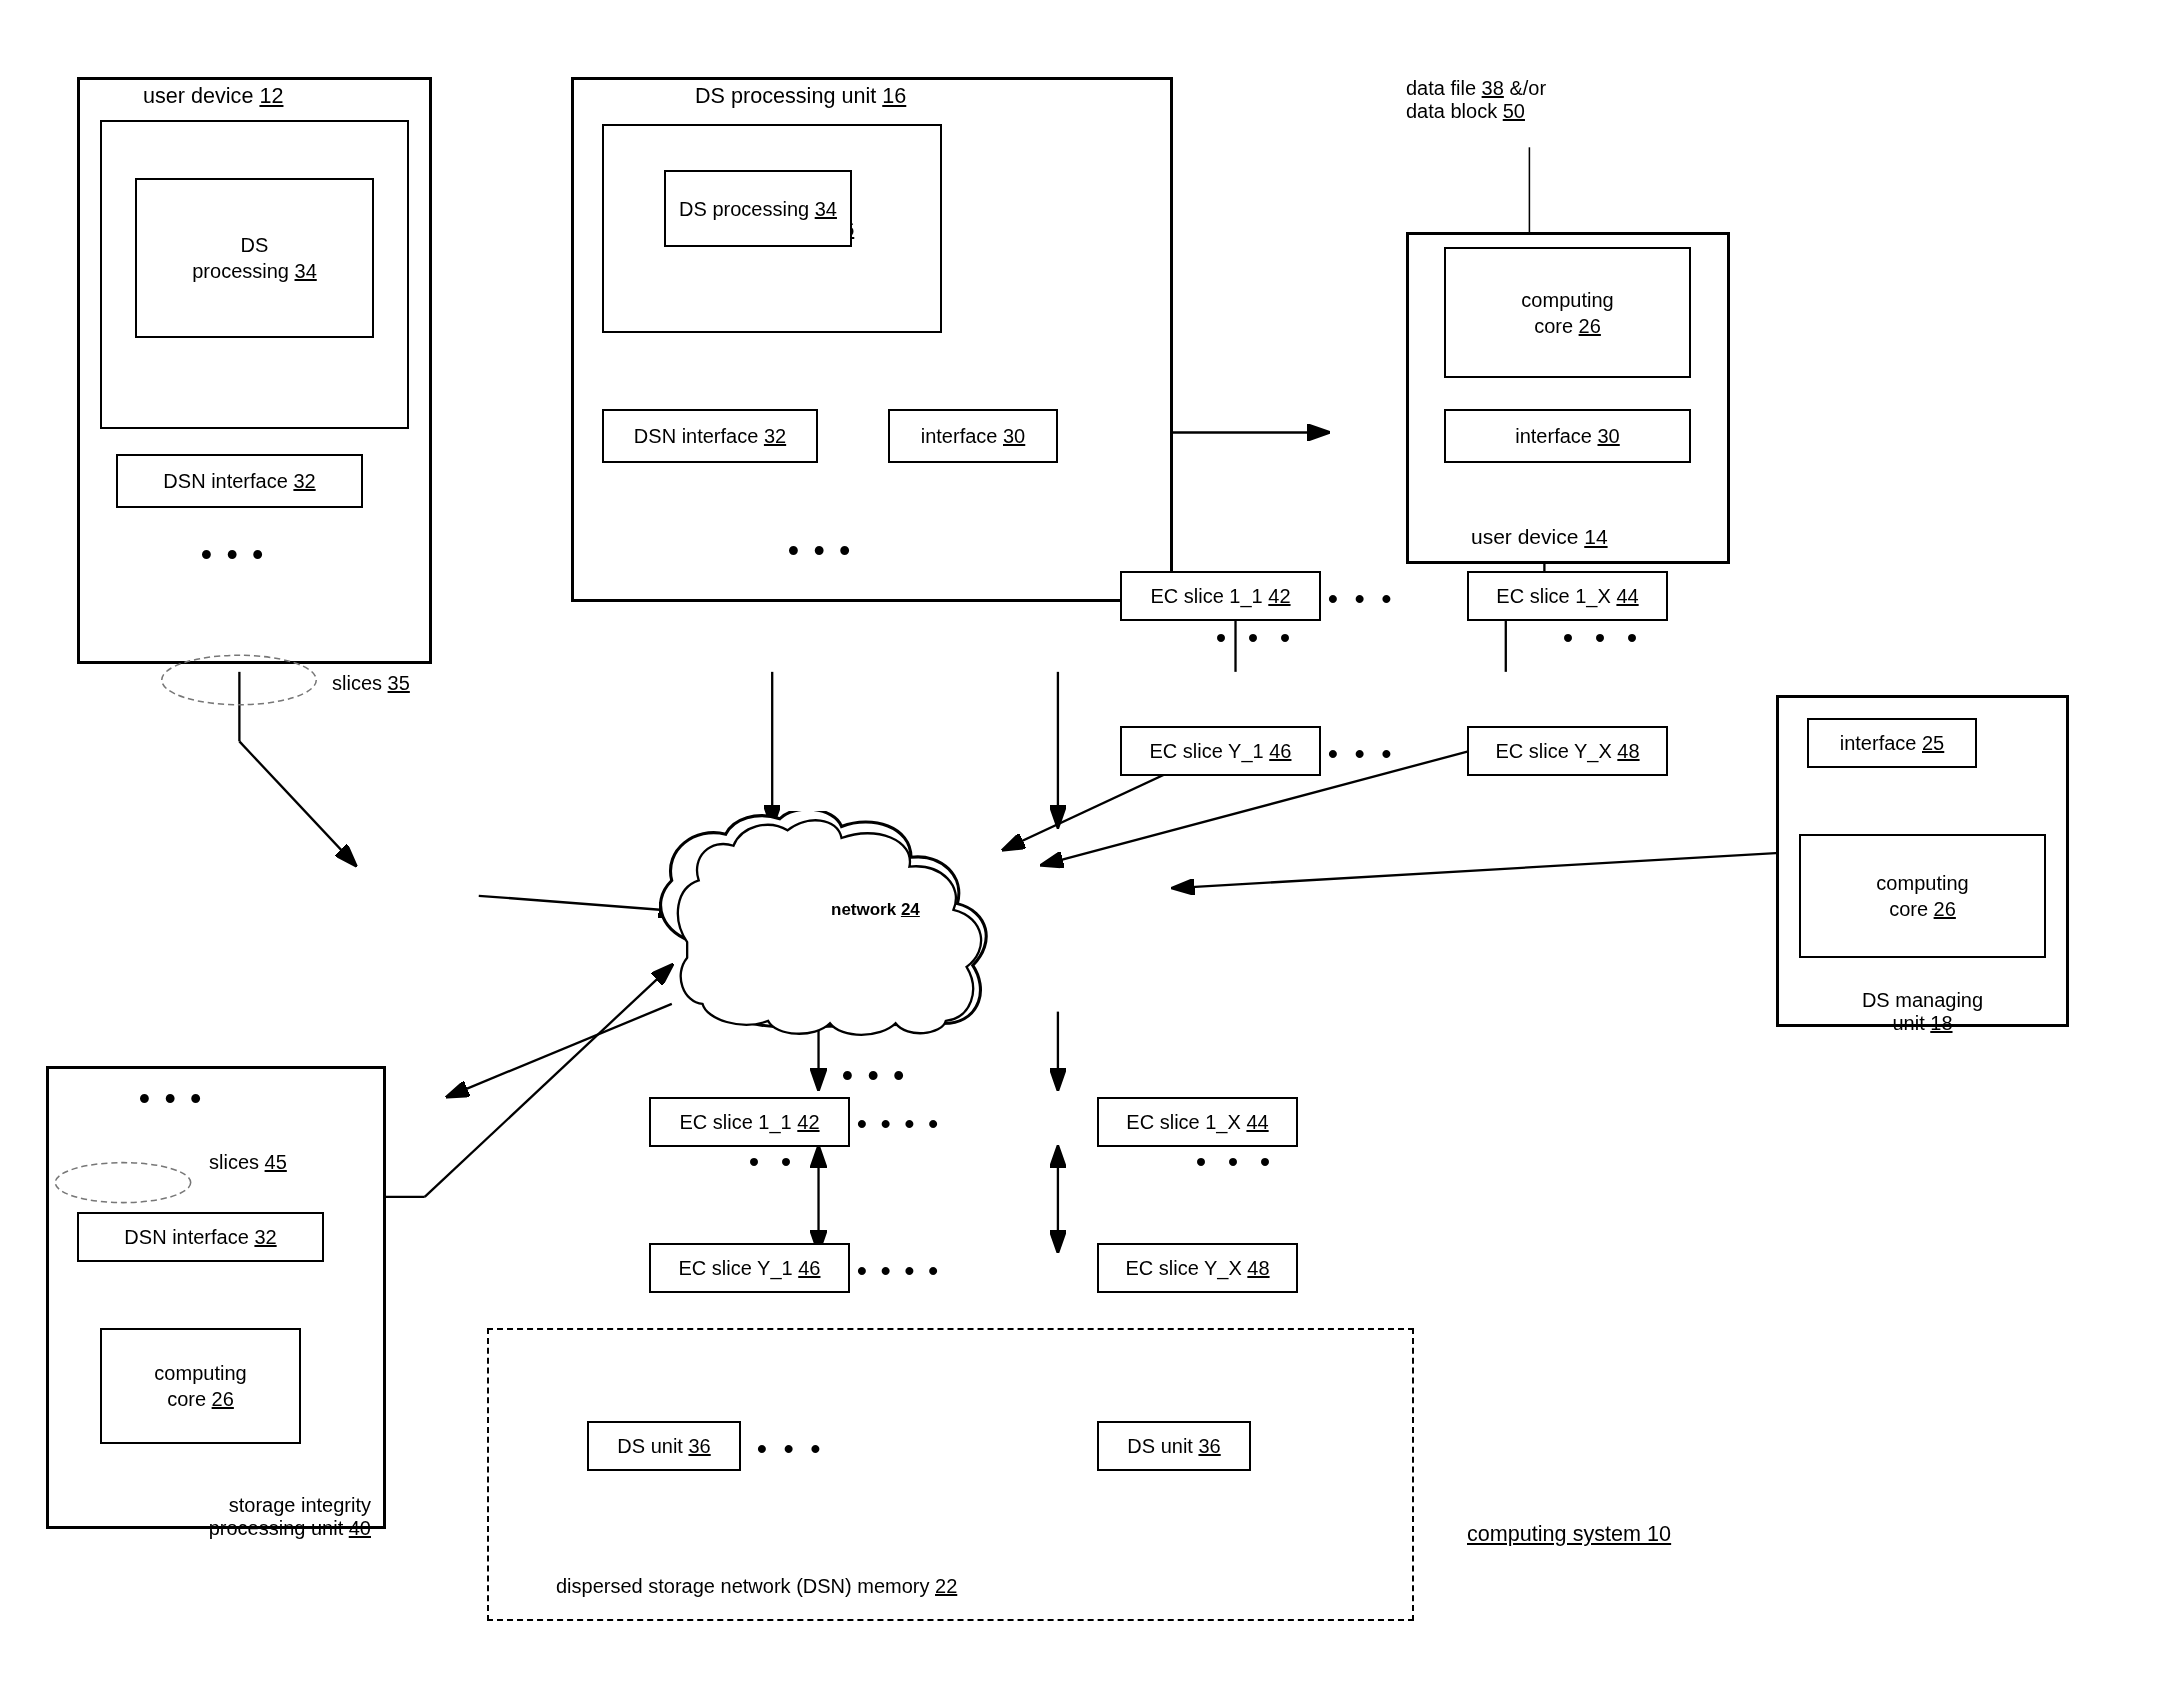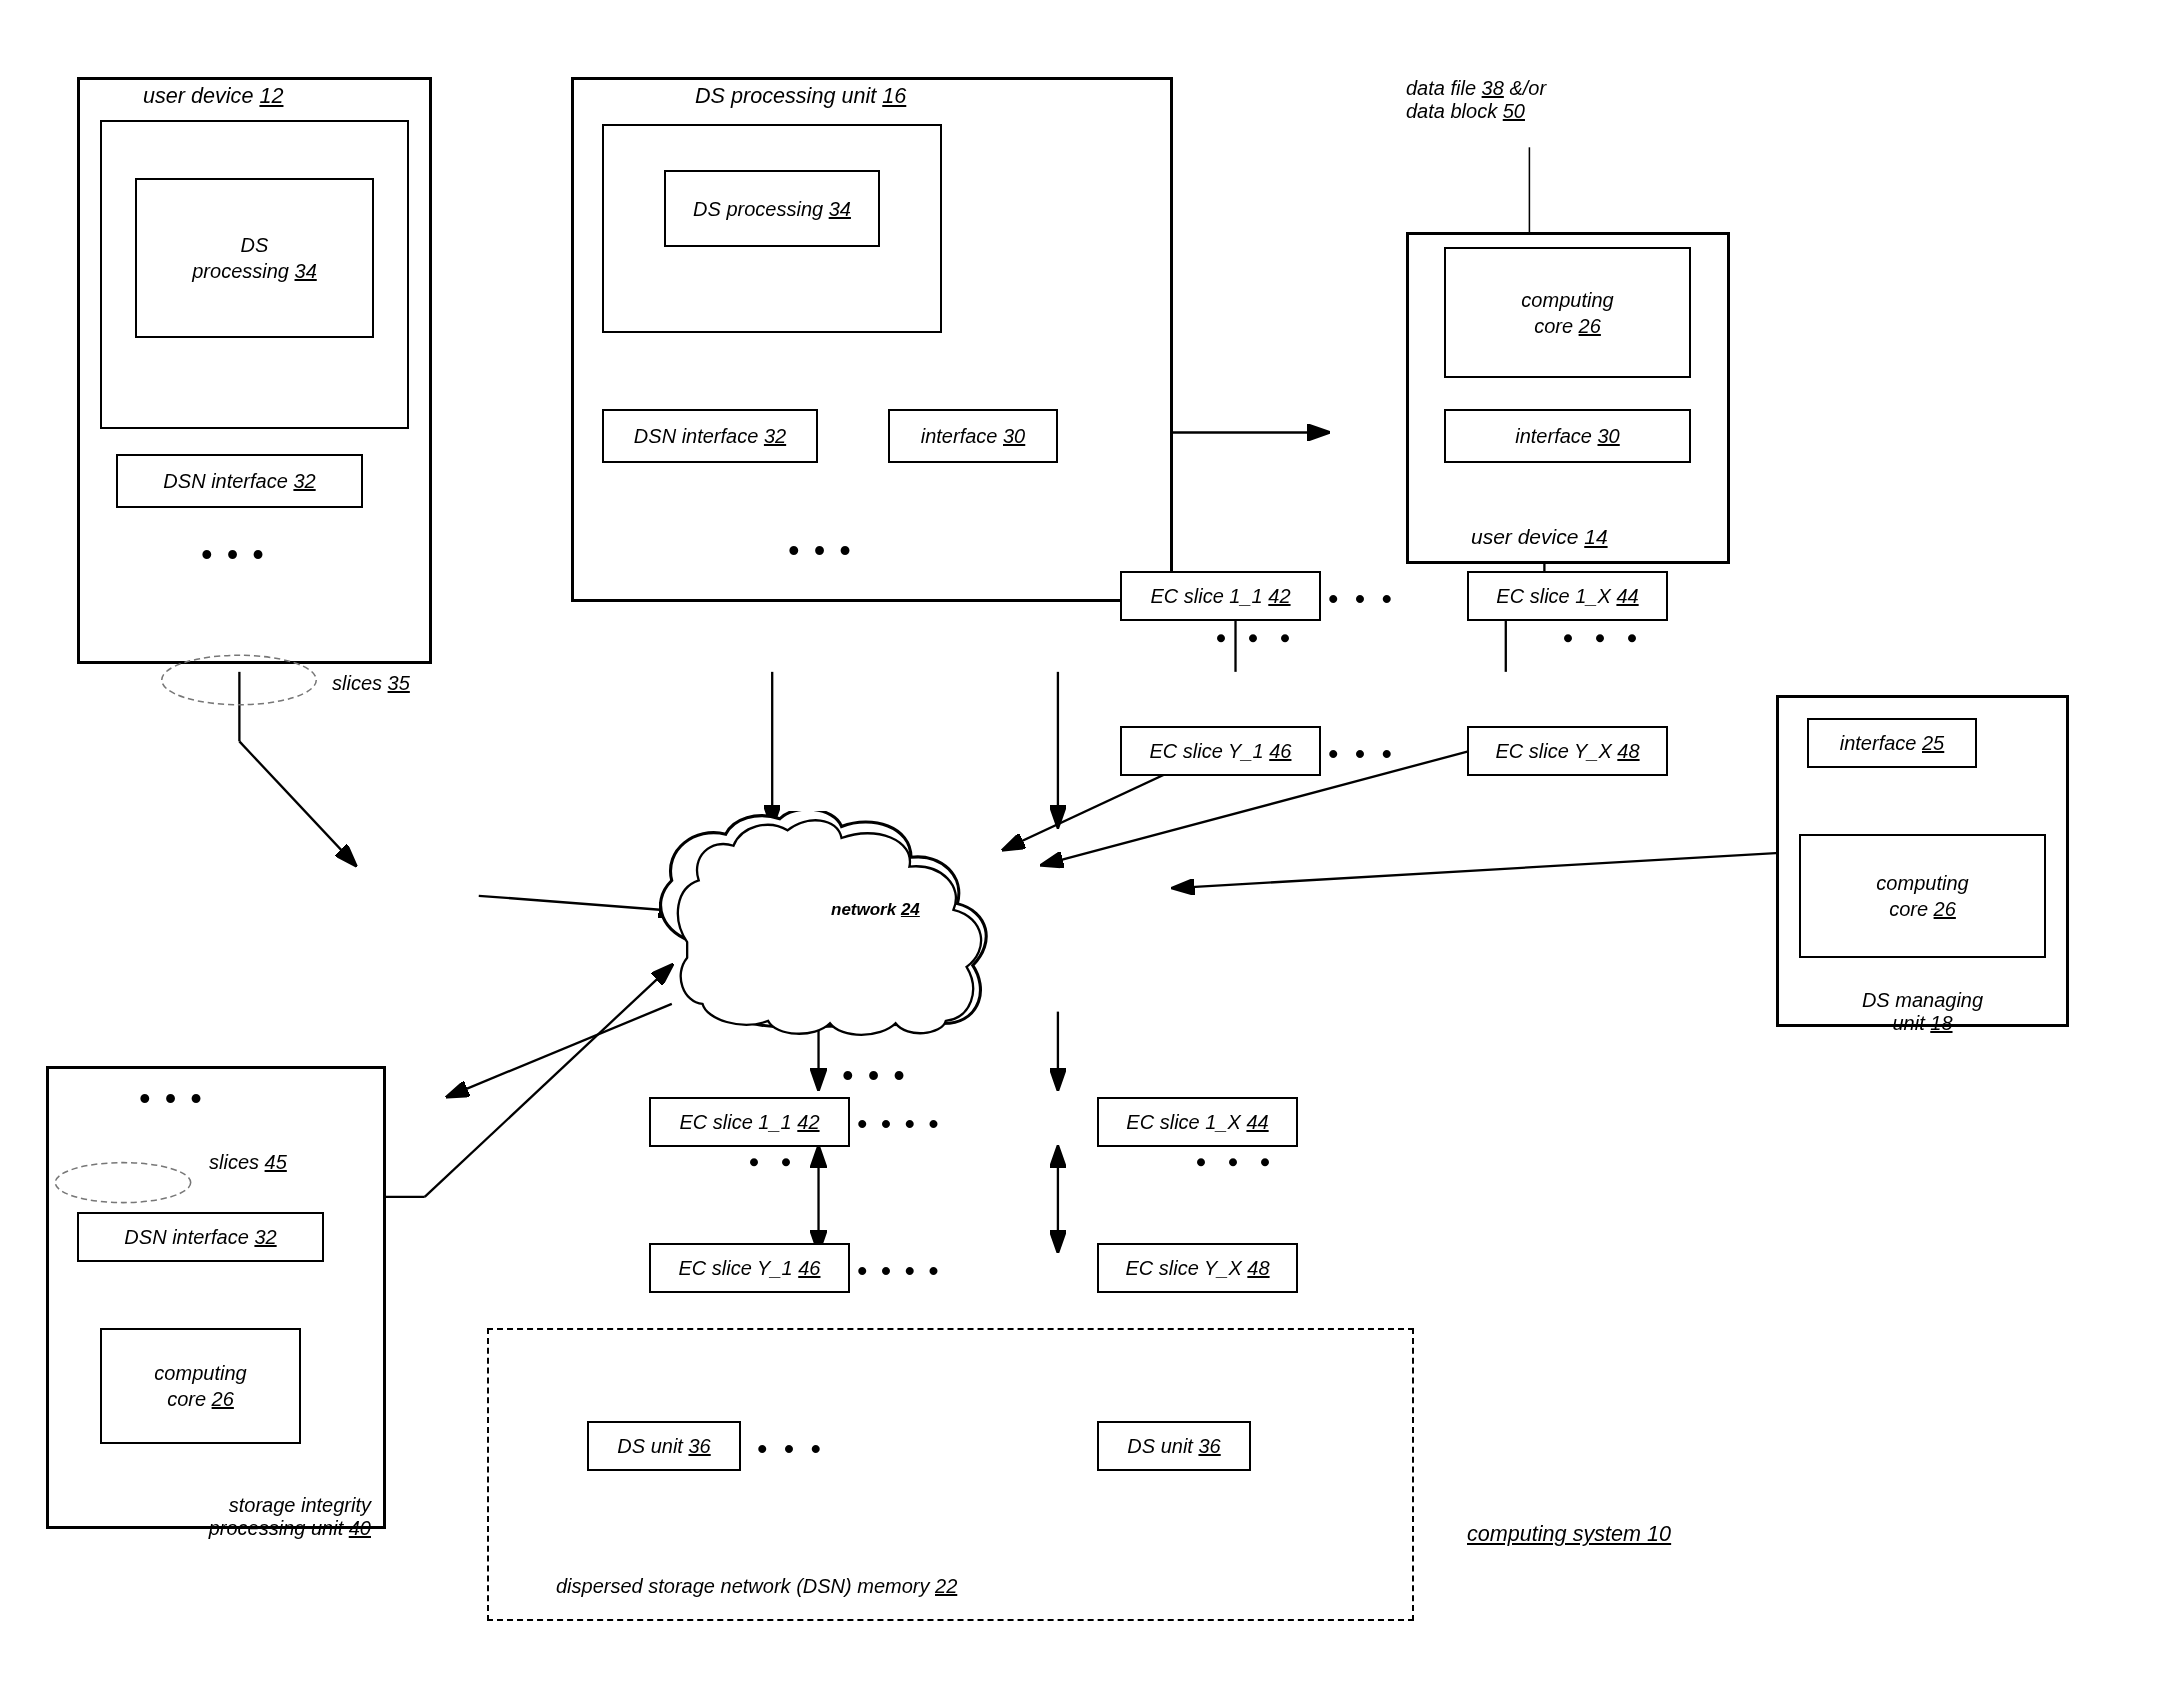--- a/index.html
+++ b/index.html
@@ -7,21 +7,21 @@
       background: #fff;
       font-family: Arial, sans-serif;
       width: 2183px;
       height: 1702px;
       position: relative;
       overflow: hidden;
     }
     .diagram {
       position: absolute;
       top: 0; left: 0;
-      width: 100%; height: 100%; font-style: italic;
+      width: 100%; height: 100%;
     }
     .box {
       position: absolute;
       border: 2.3px solid #000;
       background: #fff;
       display: flex;
       flex-direction: column;
       align-items: center;
       justify-content: center;
       text-align: center;
@@ -178,21 +178,21 @@
   <div class="box outer" style="left:571px; top:77px; width:602px; height:525px;">
   </div>
   <div class="label-outside" style="left:695px; top:83px; font-size:21.6px;">
     DS processing unit <u>16</u>
   </div>
 
   <div class="box" style="left:602px; top:124px; width:340px; height:209px;">
     <span class="label">computing core <u>26</u></span>
   </div>
 
-  <div class="box" style="left:664px; top:170px; width:216px; height:77px;">
+  <div class="box" style="left:664px; top:170px; width:188px; height:77px;">
     <span class="label">DS processing <u>34</u></span>
   </div>
 
   <div class="box" style="left:602px; top:409px; width:216px; height:54px;">
     <span class="label">DSN interface <u>32</u></span>
   </div>
 
   <div class="box" style="left:888px; top:409px; width:170px; height:54px;">
     <span class="label">interface <u>30</u></span>
   </div>

